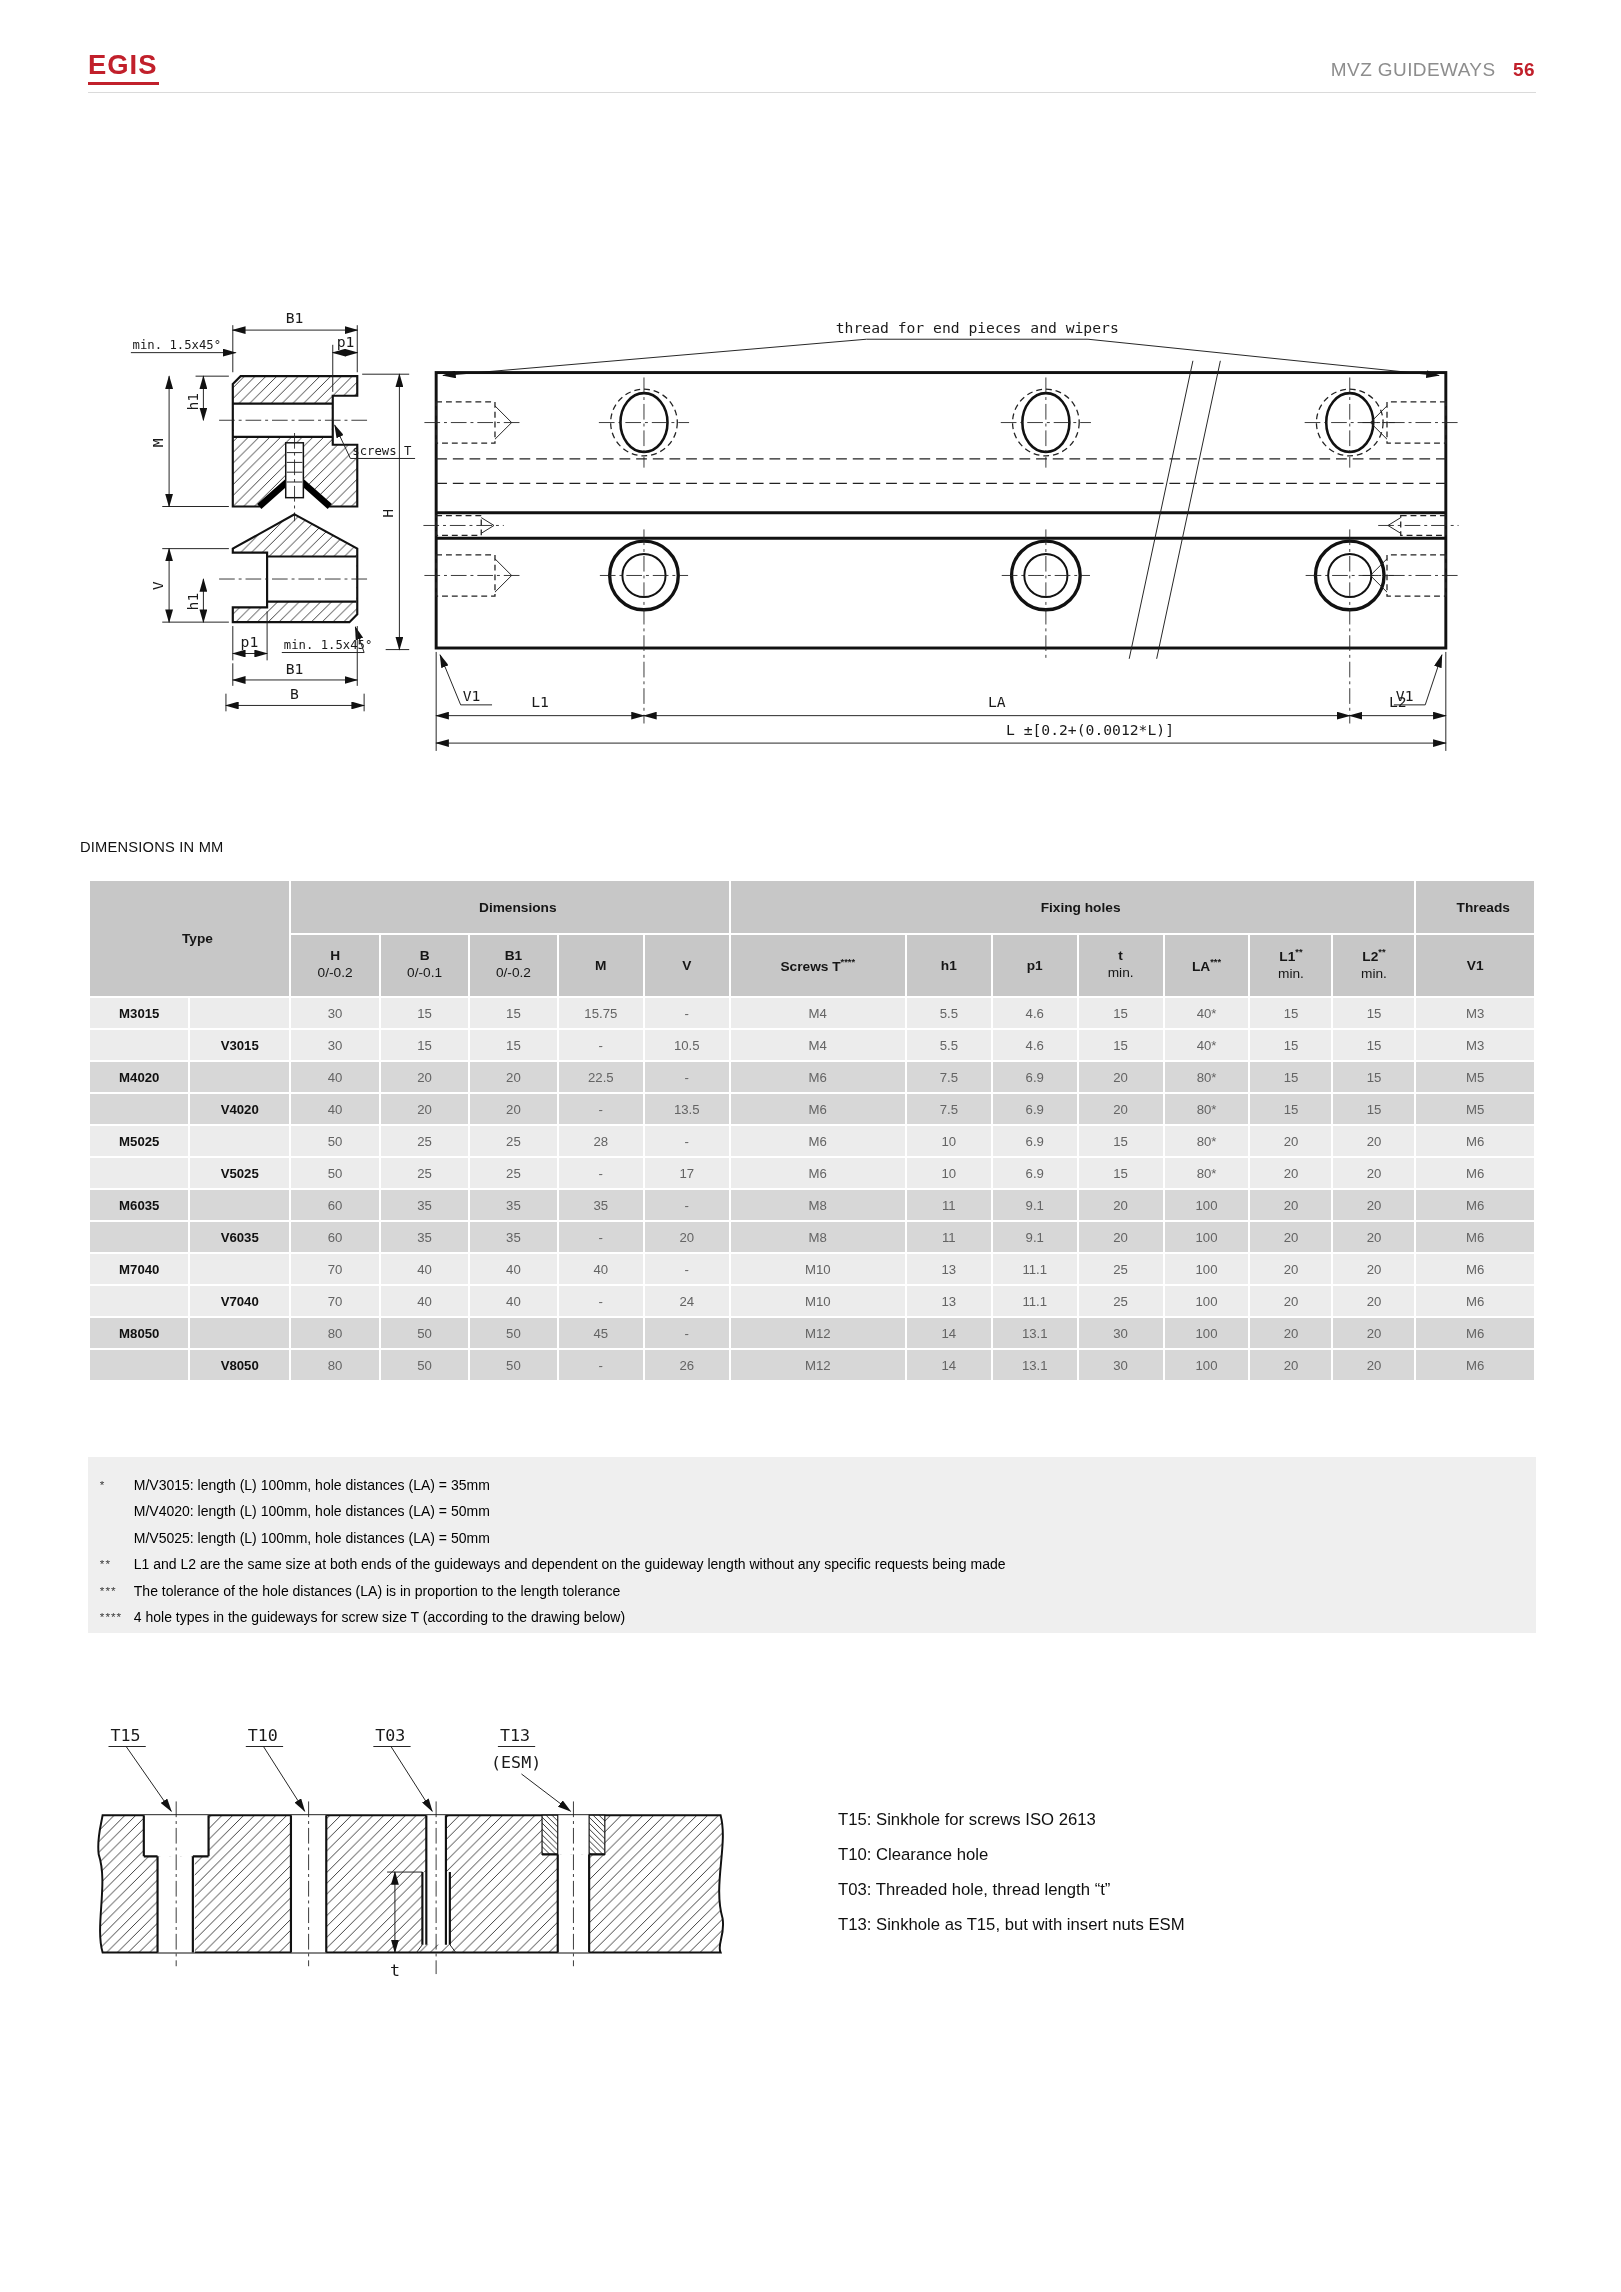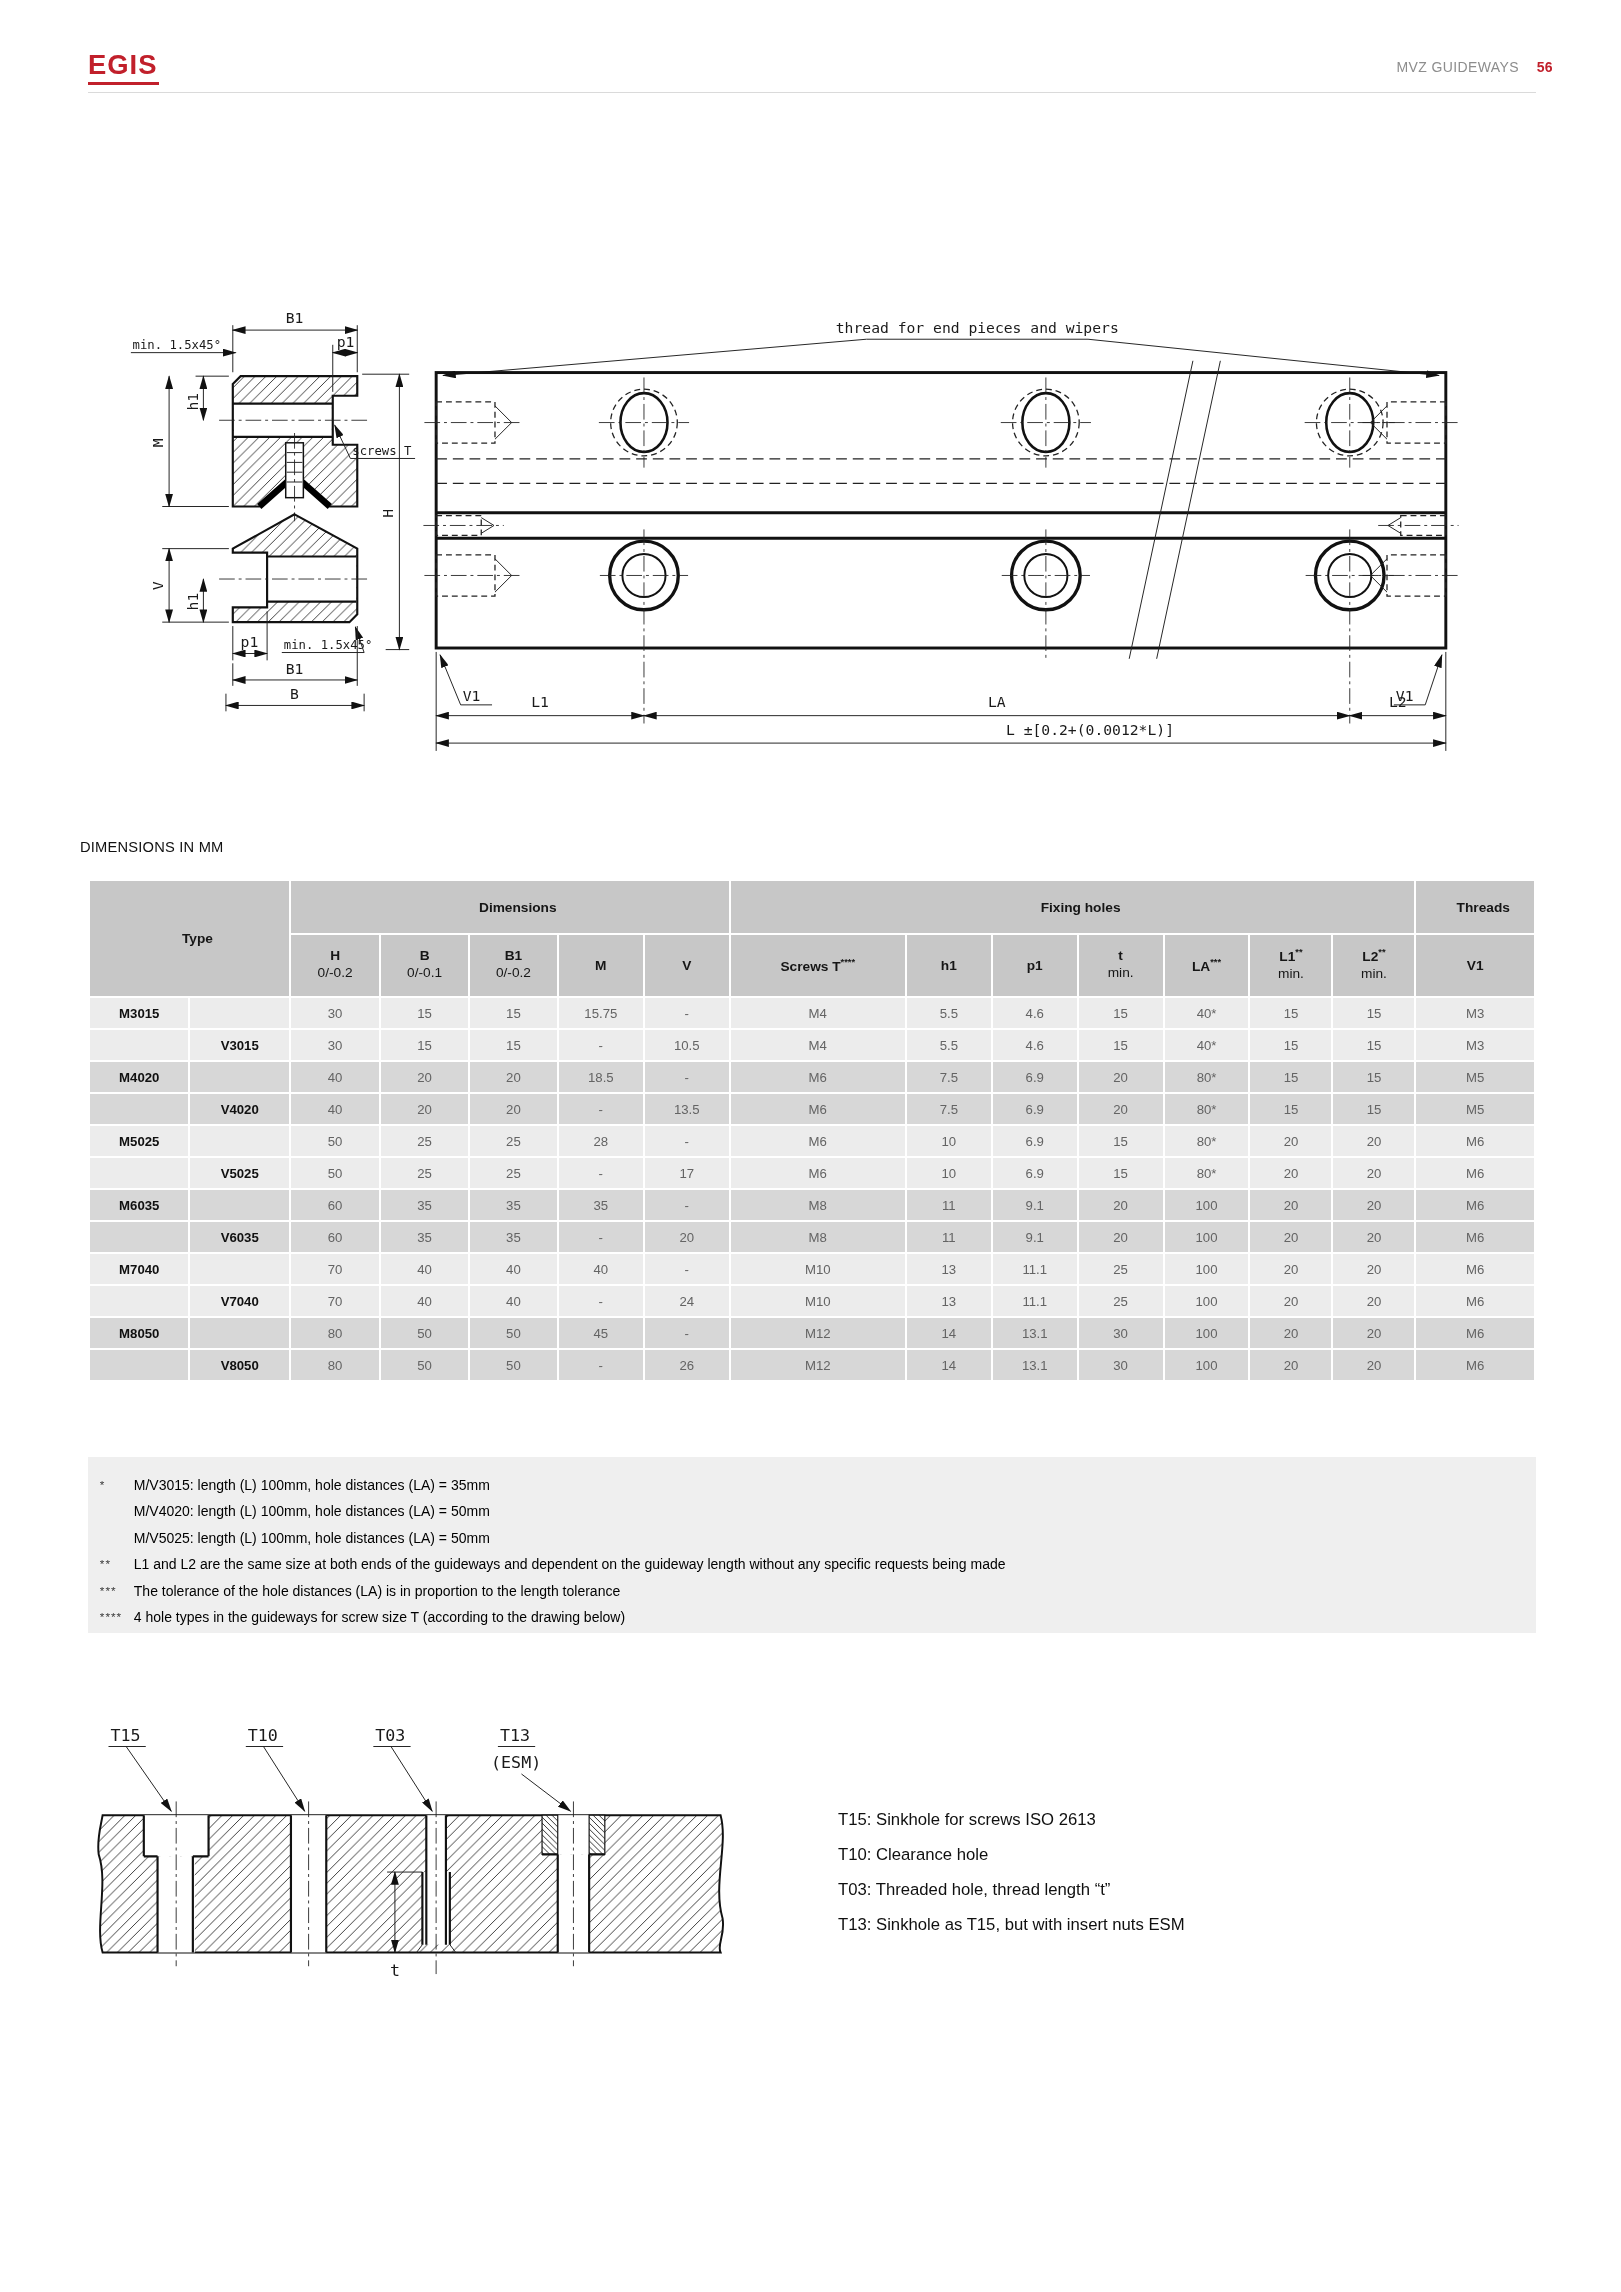--- a/index.html
+++ b/index.html
@@ -5,21 +5,21 @@
   html,body{margin:0;padding:0;}
   body{width:1621px;height:2293px;position:relative;background:#ffffff;
        font-family:"Liberation Sans",sans-serif;overflow:hidden;}
   .abs{position:absolute;}
 
   
   .logo{left:88px;top:51px;display:inline-block;}
   .logo-text{font-weight:bold;font-size:27.4px;line-height:27.4px;color:#c1202b;
              letter-spacing:1px;border-bottom:3.9px solid #c1202b;padding:0 2px 2px 0;
              font-family:"Liberation Sans",sans-serif;}
-  .head-right{top:59px;right:68px;font-size:14px;color:#8d8d8d;letter-spacing:0.4px;text-align:right;}
+  .head-right{top:59px;right:86px;font-size:19px;color:#8d8d8d;letter-spacing:0.4px;text-align:right;}
   .head-right .pagenum{color:#c1202b;font-weight:bold;margin-left:17.6px;}
   .rule{left:88px;top:92px;width:1448px;height:1px;background:#dadada;}
 
   
   svg text{font-family:"DejaVu Sans Mono",monospace;fill:#1a1a1a;}
   .dlab{font-size:15px;}
   .dlab-sm{font-size:12.5px;}
   .dlab-lg{font-size:17px;}
   .out{stroke:#111;stroke-width:2.2;fill:none;}
   .out3{stroke:#111;stroke-width:3;fill:none;}
@@ -335,21 +335,21 @@
         <td class="val-cell">15</td>
         <td class="val-cell">15</td>
         <td class="val-cell">M3</td>
       </tr>
       <tr class="row-dark">
         <td class="type-cell">M4020</td>
         <td class="type-cell"></td>
         <td class="val-cell">40</td>
         <td class="val-cell">20</td>
         <td class="val-cell">20</td>
-        <td class="val-cell">18.5</td>
+        <td class="val-cell">22.5</td>
         <td class="val-cell">-</td>
         <td class="val-cell">M6</td>
         <td class="val-cell">7.5</td>
         <td class="val-cell">6.9</td>
         <td class="val-cell">20</td>
         <td class="val-cell">80*</td>
         <td class="val-cell">15</td>
         <td class="val-cell">15</td>
         <td class="val-cell">M5</td>
       </tr>

